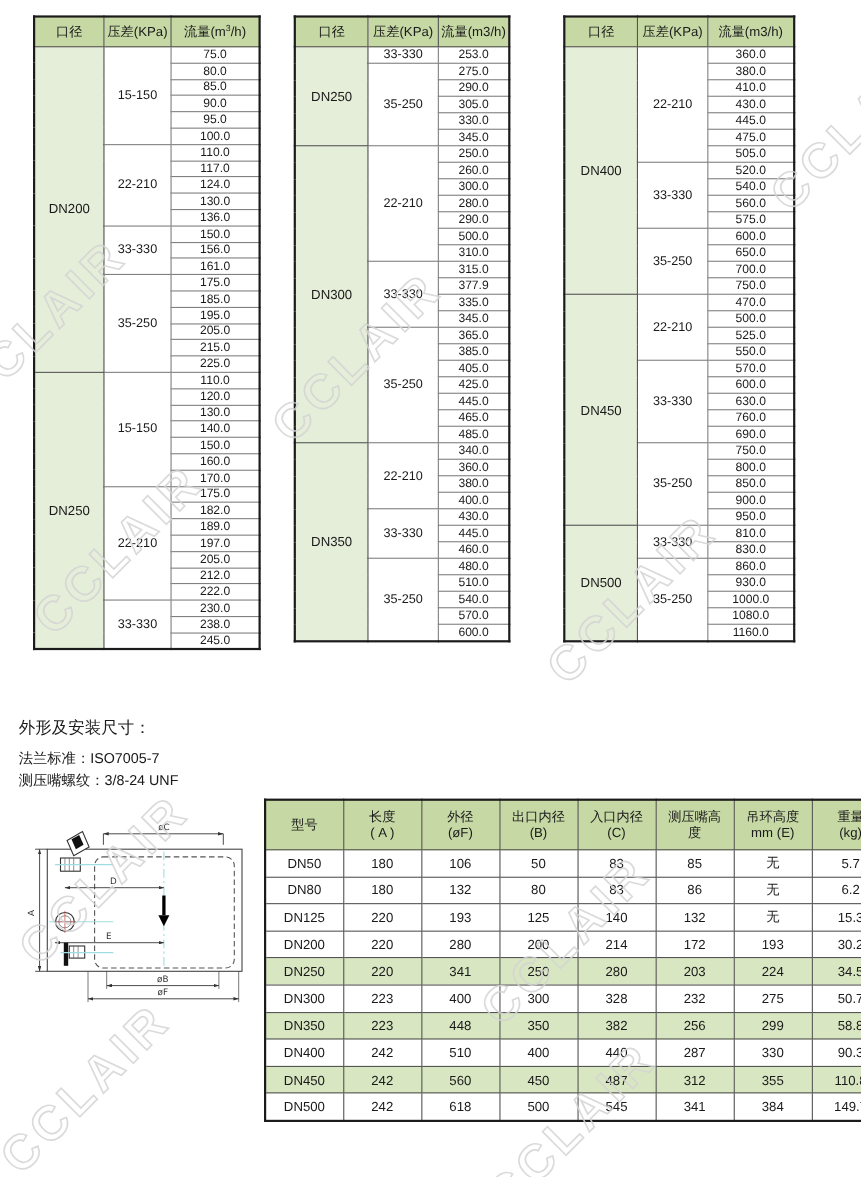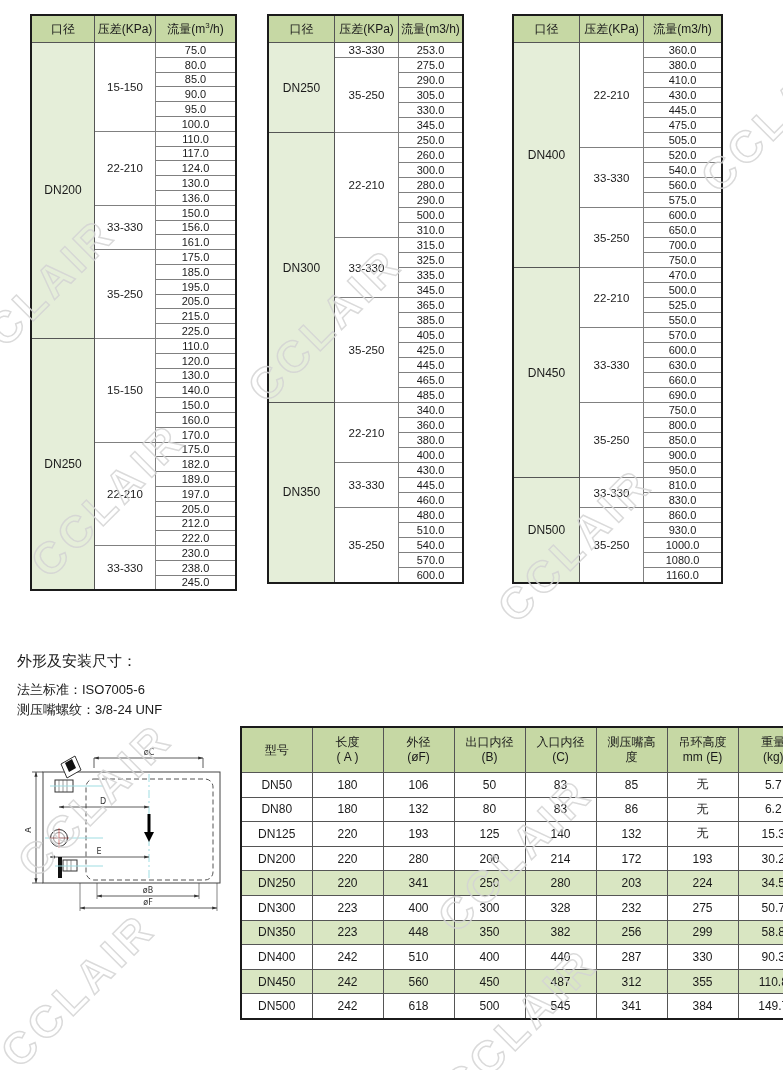--- a/index.html
+++ b/index.html
@@ -236,21 +236,21 @@
             <td class="flw">500.0</td>
           </tr>
           <tr>
             <td class="flw">310.0</td>
           </tr>
           <tr>
             <td class="rng" rowspan="4">33-330</td>
             <td class="flw">315.0</td>
           </tr>
           <tr>
-            <td class="flw">325.0</td>
+            <td class="flw">377.9</td>
           </tr>
           <tr>
             <td class="flw">335.0</td>
           </tr>
           <tr>
             <td class="flw">345.0</td>
           </tr>
           <tr>
             <td class="rng" rowspan="7">35-250</td>
             <td class="flw">365.0</td>
@@ -393,21 +393,21 @@
             <td class="rng" rowspan="5">33-330</td>
             <td class="flw">570.0</td>
           </tr>
           <tr>
             <td class="flw">600.0</td>
           </tr>
           <tr>
             <td class="flw">630.0</td>
           </tr>
           <tr>
-            <td class="flw">660.0</td>
+            <td class="flw">760.0</td>
           </tr>
           <tr>
             <td class="flw">690.0</td>
           </tr>
           <tr>
             <td class="rng" rowspan="5">35-250</td>
             <td class="flw">750.0</td>
           </tr>
           <tr>
             <td class="flw">800.0</td>
@@ -444,21 +444,21 @@
           </tr>
           <tr>
             <td class="flw">1160.0</td>
           </tr>
         </tbody>
       </table>
     </div>
 
   <div class="notes">
     <div class="notes-title">外形及安装尺寸：</div>
-    <div class="notes-line">法兰标准：ISO7005-6</div>
+    <div class="notes-line">法兰标准：ISO7005-7</div>
     <div class="notes-line">测压嘴螺纹：3/8-24  UNF</div>
   </div>
 
   <svg class="drawing" viewBox="0 0 212 178" xmlns="http://www.w3.org/2000/svg">
     <defs>
       <marker id="arr" viewBox="0 0 6 4" refX="6" refY="2" markerWidth="6" markerHeight="4" orient="auto-start-reverse">
         <path d="M0,0 L6,2 L0,4 z" fill="#333"></path>
       </marker>
     </defs>
 

